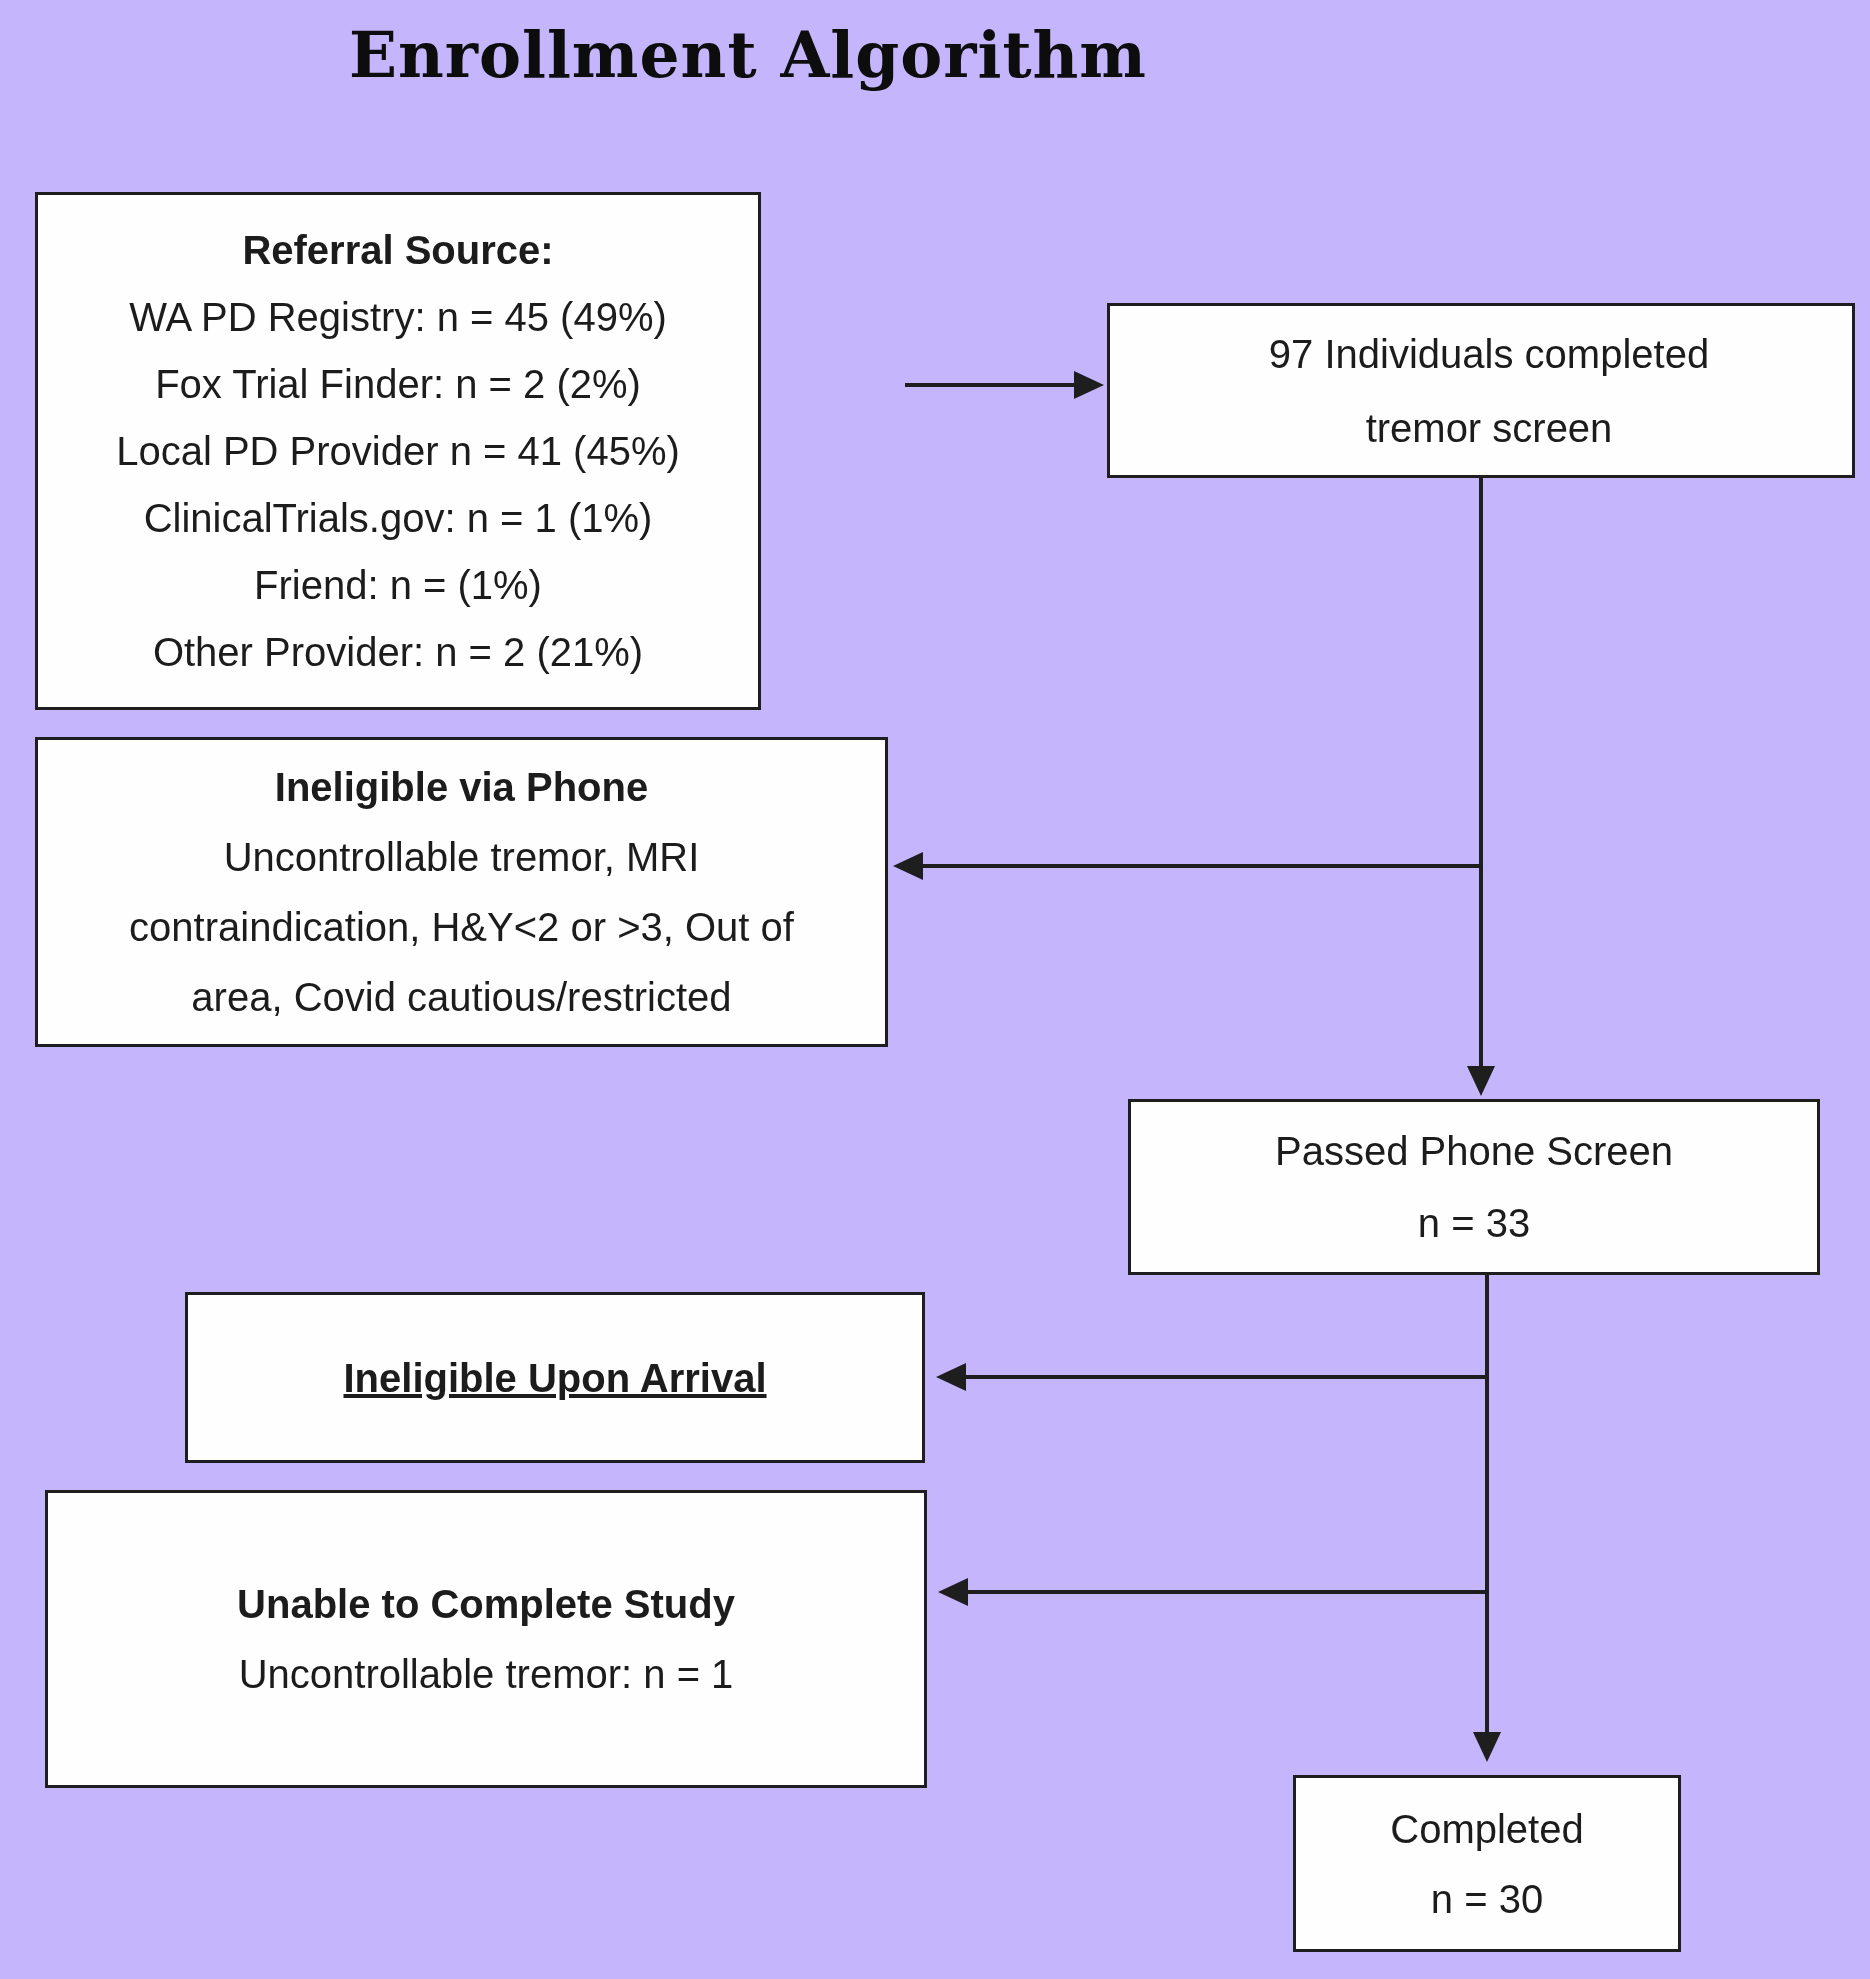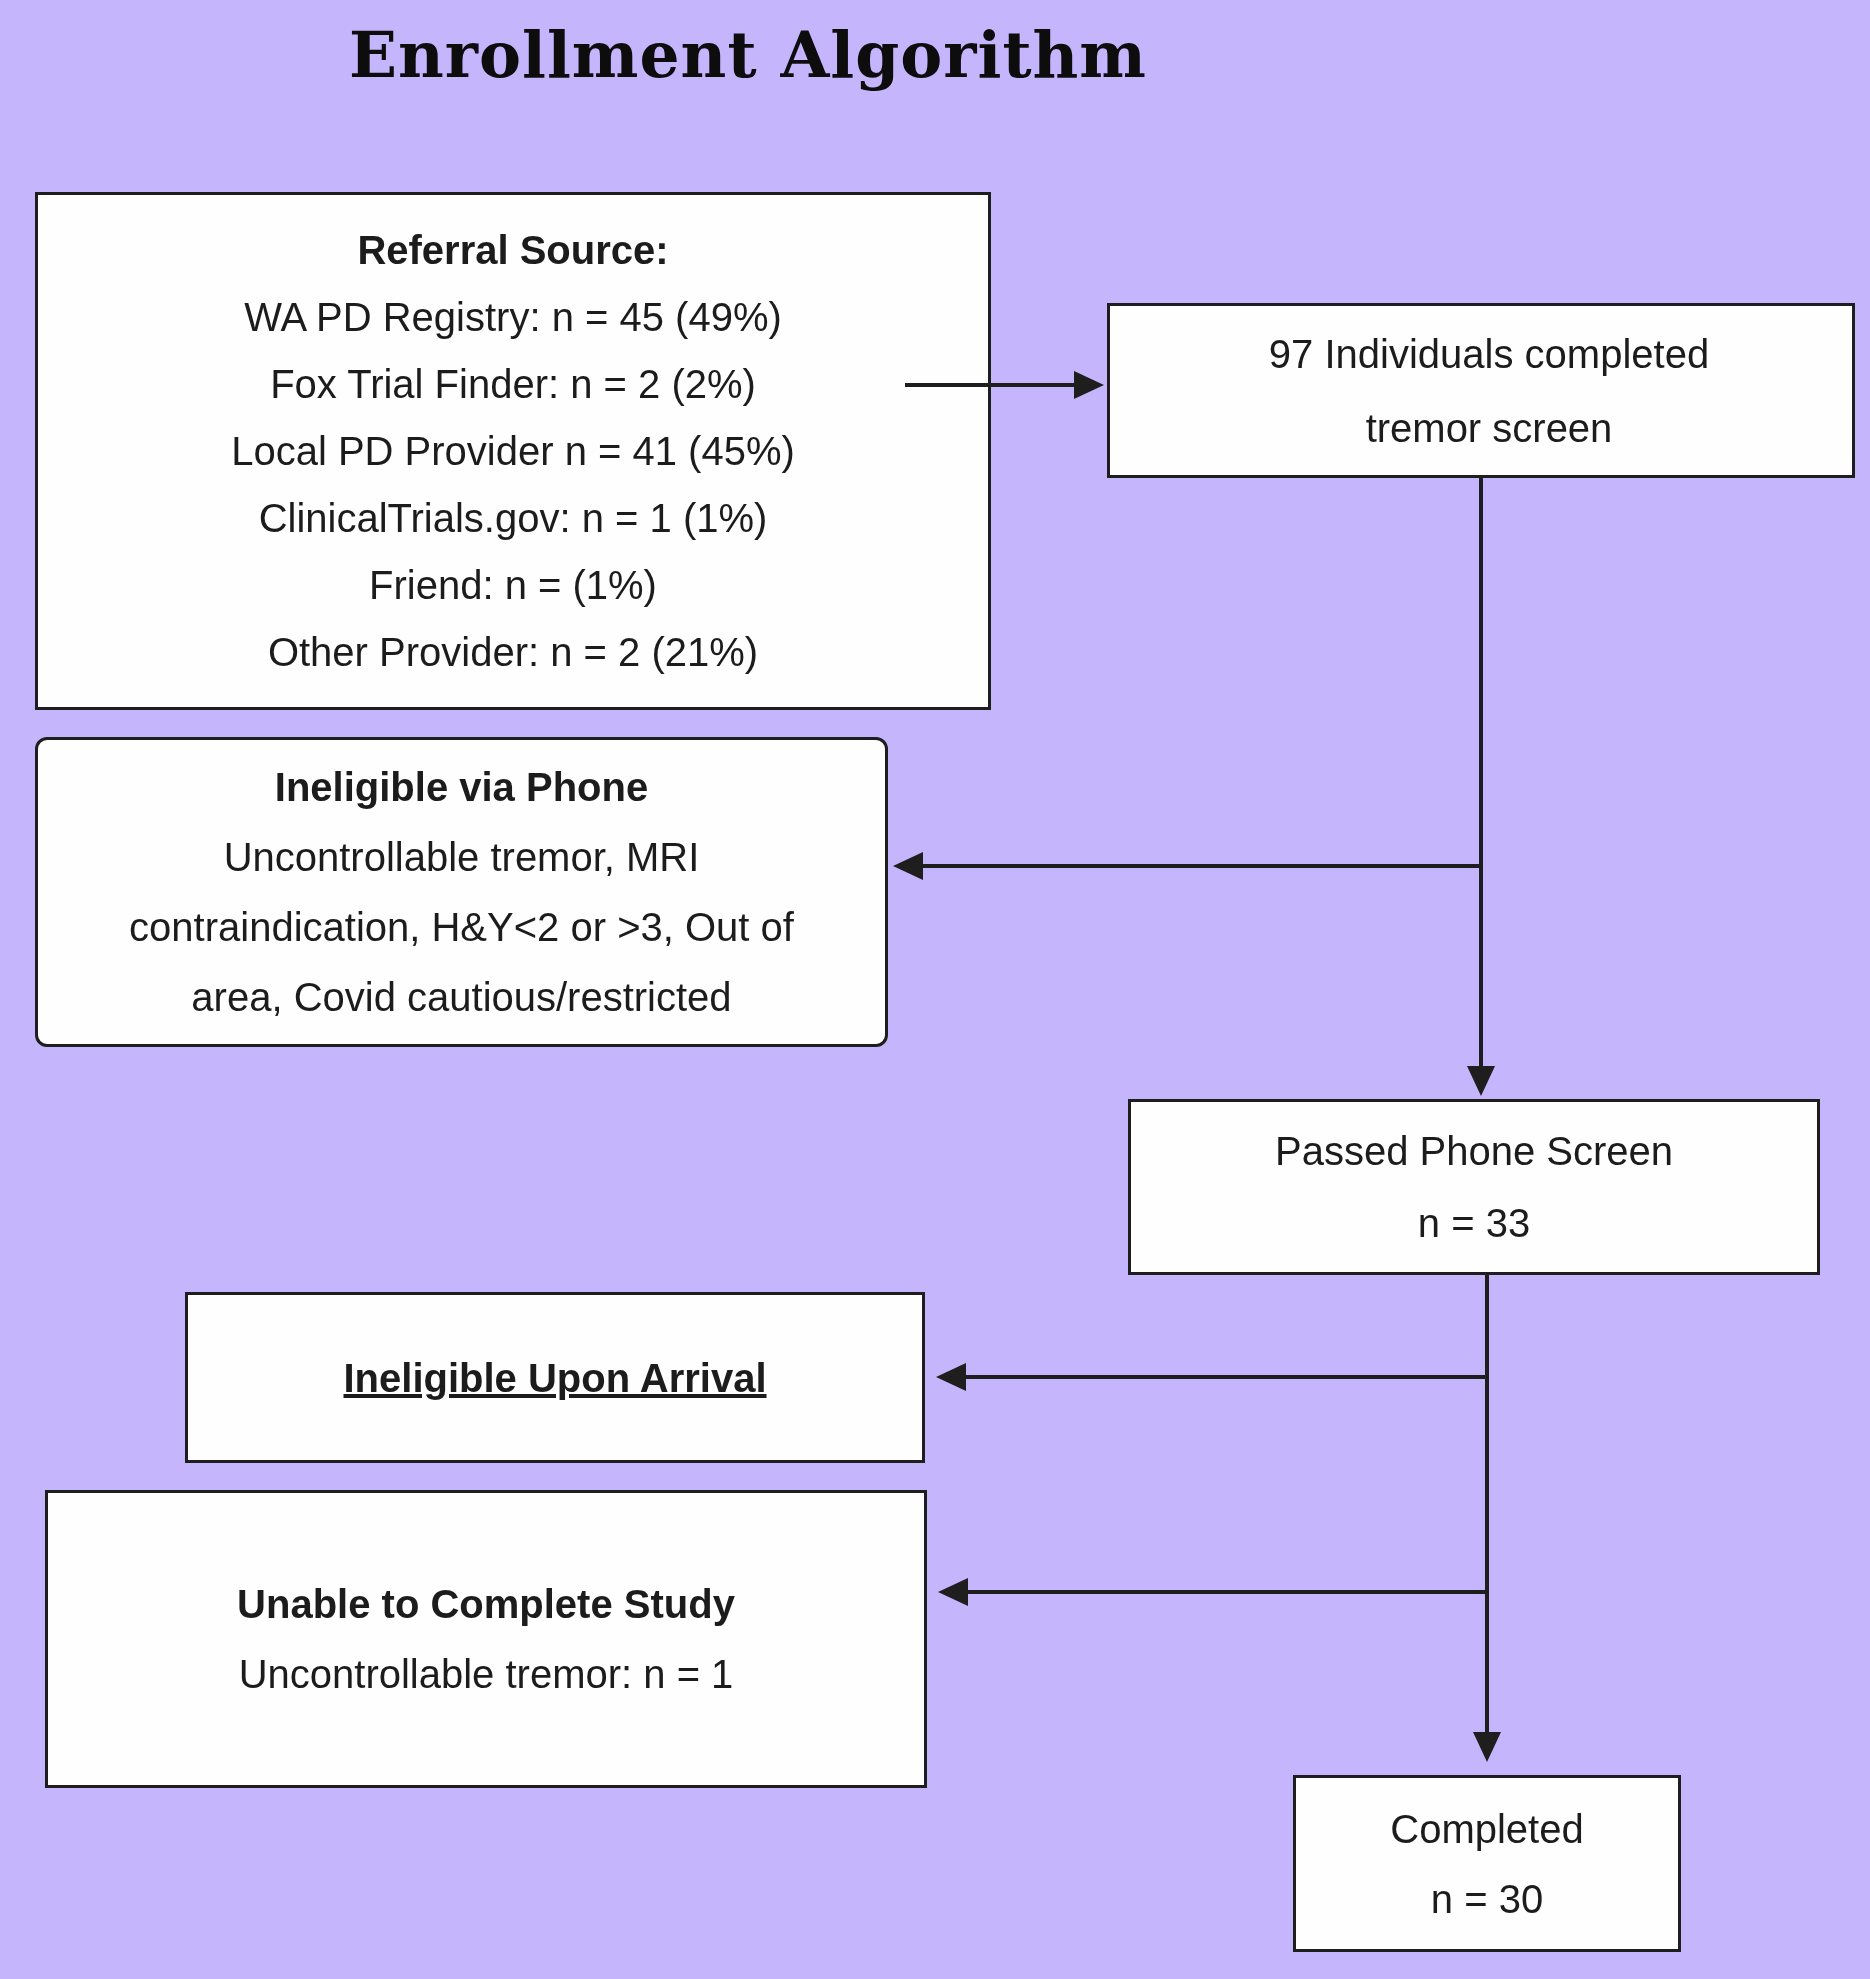--- a/index.html
+++ b/index.html
@@ -48,21 +48,21 @@
   .lh72{line-height:72px;}
   .lh66{line-height:66px;text-decoration:underline;}
 </style>
 </head>
 <body>
 
 <div class="canvas">
 
   <div class="title">Enrollment Algorithm</div>
 
-  <div class="box lh67" style="left:35px;top:192px;width:956px;height:518px;">
+  <div class="box lh67" style="left:35px;top:192px;width:726px;height:518px;">
     <div class="heading">Referral Source:</div>
     <div>WA PD Registry: n = 45 (49%)</div>
     <div>Fox Trial Finder: n = 2 (2%)</div>
     <div>Local PD Provider n = 41 (45%)</div>
     <div>ClinicalTrials.gov: n = 1 (1%)</div>
     <div>Friend: n = (1%)</div>
     <div>Other Provider: n = 2 (21%)</div>
   </div>
 
   <div class="hline" style="left:905px;top:383px;width:170px;"></div>
@@ -72,21 +72,21 @@
     <div>97 Individuals completed</div>
     <div>tremor screen</div>
   </div>
 
   <div class="vline" style="left:1479px;top:478px;height:592px;"></div>
   <div class="arrowhead arrow-down" style="left:1467px;top:1066px;"></div>
 
   <div class="hline" style="left:920px;top:864px;width:561px;"></div>
   <div class="arrowhead arrow-left" style="left:893px;top:852px;"></div>
 
-  <div class="box lh70" style="left:35px;top:737px;width:853px;height:310px;border-radius:12px;">
+  <div class="box lh70" style="left:35px;top:737px;width:853px;height:310px;">
     <div class="heading">Ineligible via Phone</div>
     <div>Uncontrollable tremor, MRI</div>
     <div>contraindication, H&amp;Y&lt;2 or &gt;3, Out of</div>
     <div>area, Covid cautious/restricted</div>
   </div>
 
   <div class="box lh72" style="left:1128px;top:1099px;width:692px;height:176px;">
     <div>Passed Phone Screen</div>
     <div>n = 33</div>
   </div>

